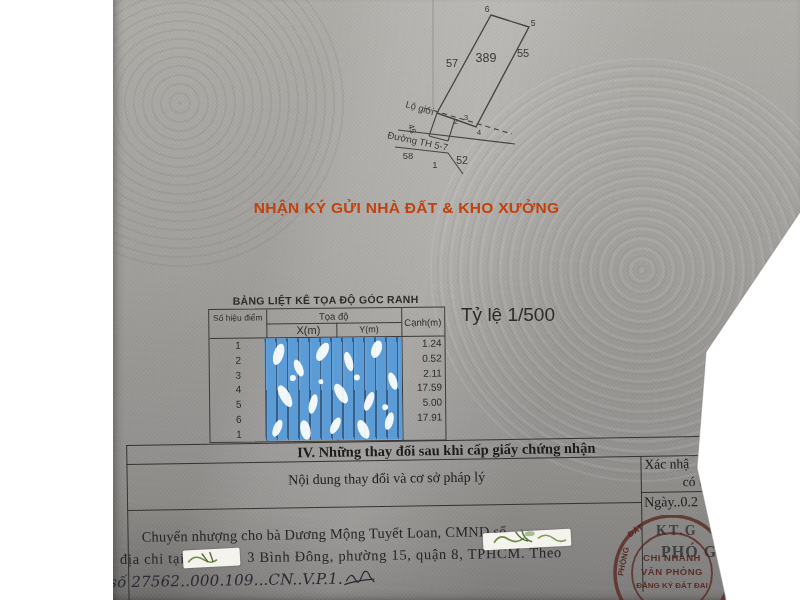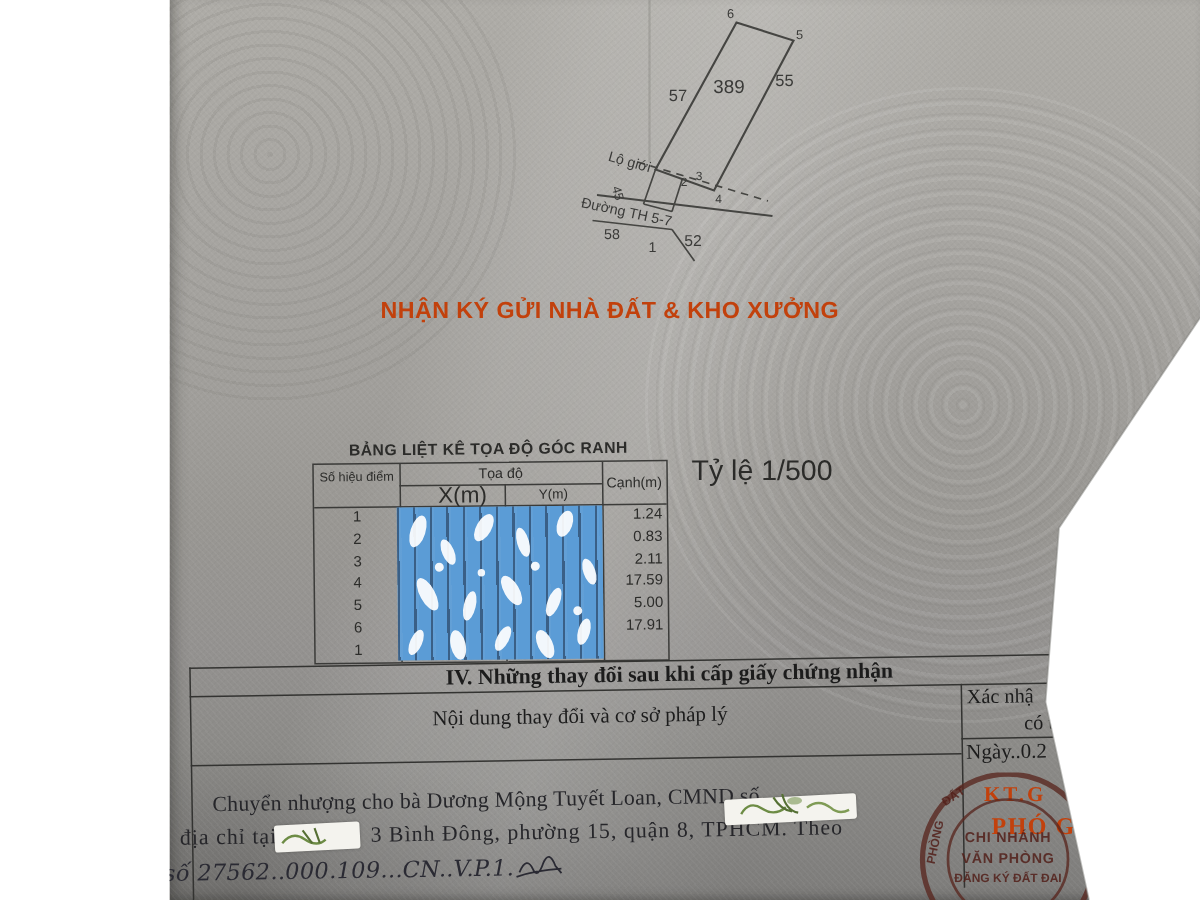--- a/index.html
+++ b/index.html
@@ -56,21 +56,21 @@
             font-size:14.5px;font-weight:bold;}
   .s4-lefthdr{position:absolute;left:20px;top:38px;width:480px;text-align:center;font-size:14px;}
   .s4-r1{position:absolute;left:518px;top:28px;font-size:13.5px;}
   .s4-r2{position:absolute;left:556px;top:46px;font-size:13.5px;}
   .s4-r3{position:absolute;left:517px;top:66px;font-size:14px;}
   .entry{position:absolute;font-size:14.5px;letter-spacing:.2px;color:#26262a;white-space:nowrap;}
   .e1{left:14px;top:92px;}
   .e2{left:-8px;top:114px;letter-spacing:.7px;}
   .e2 .gap{display:inline-block;width:50px;}
   .e3{left:-19px;top:136px;font-family:"DejaVu Serif",serif;font-style:italic;font-size:15px;color:#2a2a33;}
-  .sig{position:absolute;font-family:"Liberation Serif",serif;font-weight:bold;color:#c2410c;padding-left:12px;}
+  .sig{position:absolute;font-family:"Liberation Serif",serif;font-weight:bold;color:#404040;padding-left:12px;}
   .sig1{left:644px;top:523px;font-size:14px;letter-spacing:2px;}
   .sig2{left:649px;top:543px;font-size:16px;letter-spacing:1px;text-align:right;}
   .stamp{position:absolute;left:590px;top:515px;}
   .patch{position:absolute;background:#f4f3ee;border-radius:2px;box-shadow:0 0 2px rgba(60,60,58,.5);}
   .patch1{left:483px;top:531px;width:88px;height:17px;transform:rotate(-3deg);}
   .patch2{left:183px;top:549px;width:57px;height:18px;transform:rotate(-3deg);}
   .patch svg{position:absolute;left:-5px;top:-10px;overflow:visible;}
   .wedge{position:absolute;left:0;top:0;}
   .lstrip{position:absolute;left:0;top:0;width:113px;height:600px;background:#ffffff;}
 </style>
@@ -117,33 +117,33 @@
   <div class="ctable">
     <div class="ct-title">BẢNG LIỆT KÊ TỌA ĐỘ GÓC RANH</div>
     <div class="ct-box">
       <div class="ln" style="left:57px;top:0;width:1px;height:132px;"></div>
       <div class="ln" style="left:127px;top:14px;width:1px;height:118px;"></div>
       <div class="ln" style="left:192px;top:0;width:1px;height:132px;"></div>
       <div class="ln" style="left:0;top:28px;width:235px;height:1px;"></div>
       <div class="ln" style="left:57px;top:14px;width:135px;height:1px;"></div>
       <div class="th" style="left:0;top:3px;width:57px;font-size:8.5px;">Số hiệu điểm</div>
       <div class="th" style="left:57px;top:2px;width:135px;font-size:9.5px;">Tọa độ</div>
-      <div class="th" style="left:57px;top:16px;width:84px;font-size:15px;">X(m)</div>
+      <div class="th" style="left:57px;top:16px;width:84px;font-size:11px;">X(m)</div>
       <div class="th" style="left:127px;top:16px;width:65px;font-size:9px;">Y(m)</div>
       <div class="th" style="left:192px;top:9px;width:43px;font-size:9.5px;">Cạnh(m)</div>
       <div class="ct-rows">
         <div class="ct-row">
             <span class="ct-pt">1</span>
             <span class="ct-sp"></span>
             <span class="ct-edge">1.24</span>
           </div>
         <div class="ct-row">
             <span class="ct-pt">2</span>
             <span class="ct-sp"></span>
-            <span class="ct-edge">0.83</span>
+            <span class="ct-edge">0.52</span>
           </div>
         <div class="ct-row">
             <span class="ct-pt">3</span>
             <span class="ct-sp"></span>
             <span class="ct-edge">2.11</span>
           </div>
         <div class="ct-row">
             <span class="ct-pt">4</span>
             <span class="ct-sp"></span>
             <span class="ct-edge">17.59</span>

